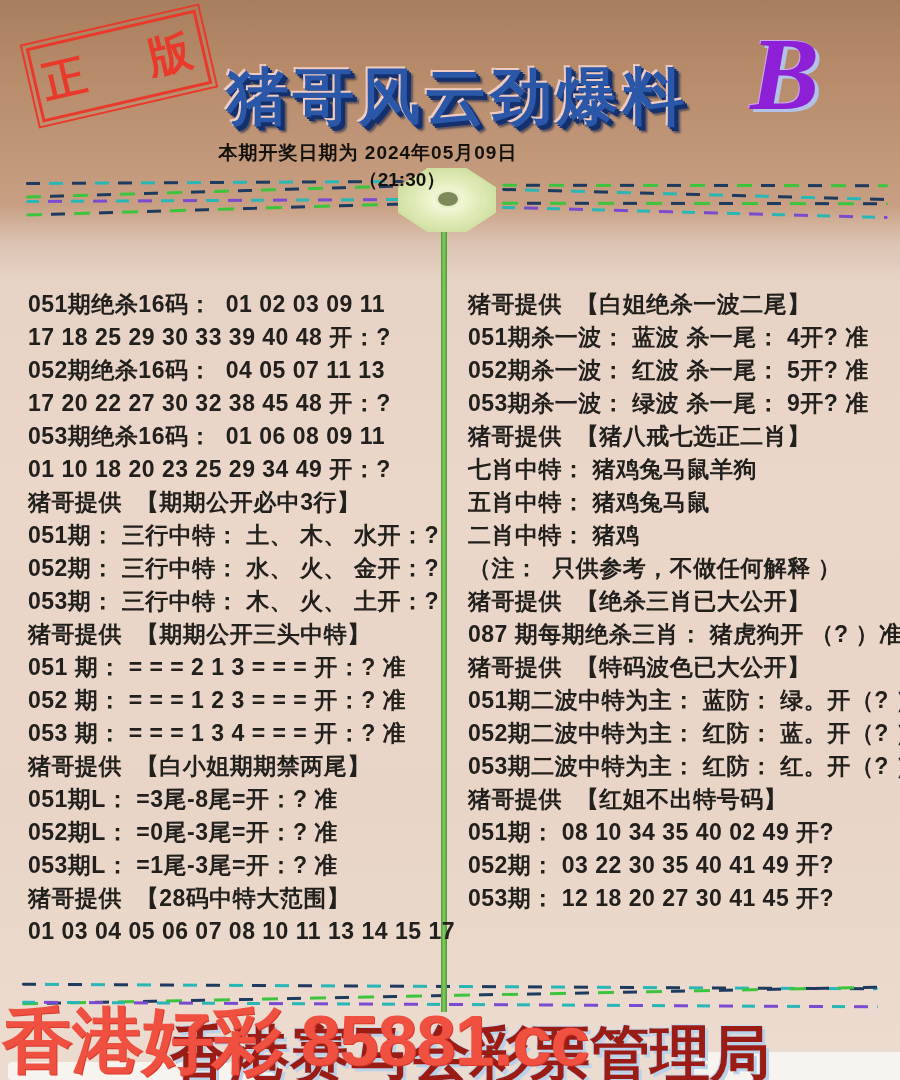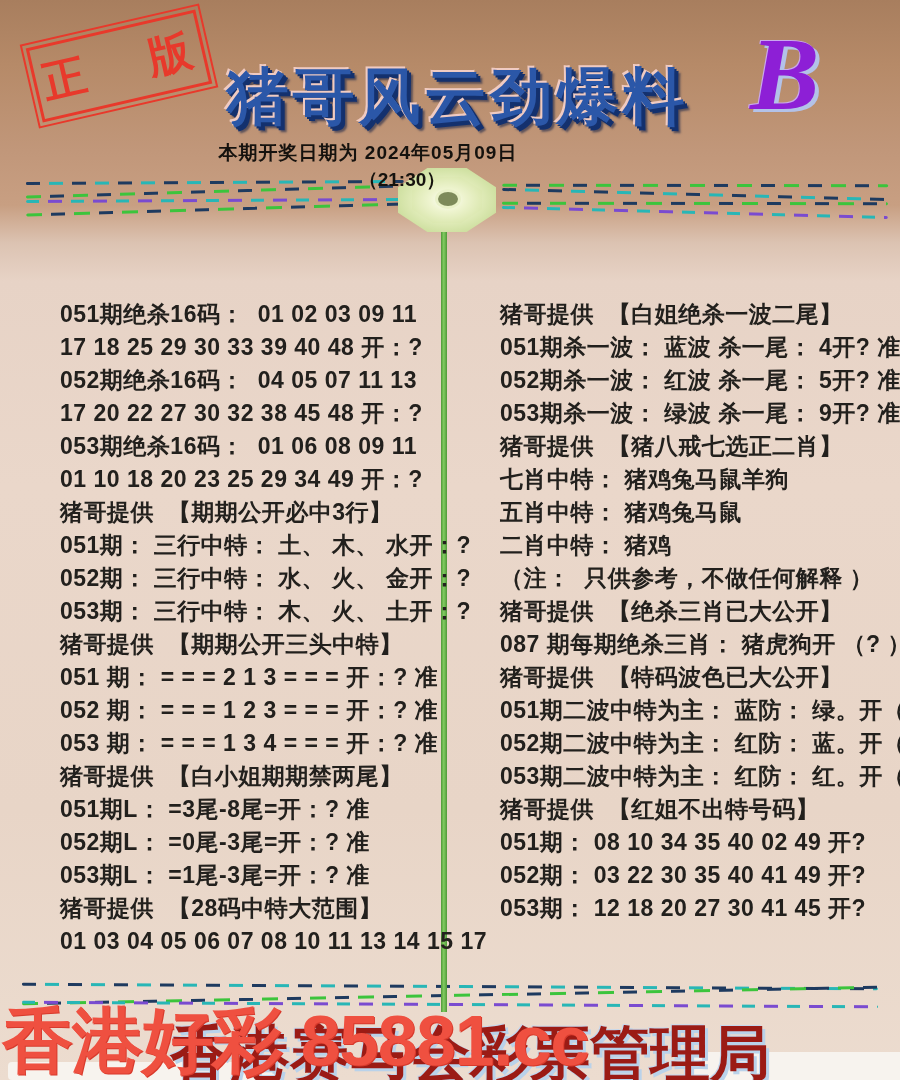--- a/index.html
+++ b/index.html
@@ -71,21 +71,21 @@
   .medallion-core {
     position:absolute; left:40px; top:24px; width:20px; height:14px;
     background:#7d8a5a; border-radius:50%; box-shadow:0 0 0 3px #e9f1c8;
   }
   .divider {
     position:absolute; left:441px; top:226px; width:6px; height:786px;
     background:linear-gradient(90deg,#4f9838,#82cc61 45%,#4f9838); z-index:1;
   }
 
   
-  .col { position:absolute; top:298px; z-index:2;margin-left:32px; }
+  .col { position:absolute; top:288px; z-index:2; }
   .col-left  { left:28px;  width:408px; }
   .col-right { left:468px; width:426px; }
   .line {
     height:33px; line-height:33px; font-size:23px; font-weight:600;
     color:#22201d; white-space:pre; letter-spacing:.5px;
   }
 
   
   .agency {
     position:absolute; left:170px; top:1014px; width:570px; text-align:center;

